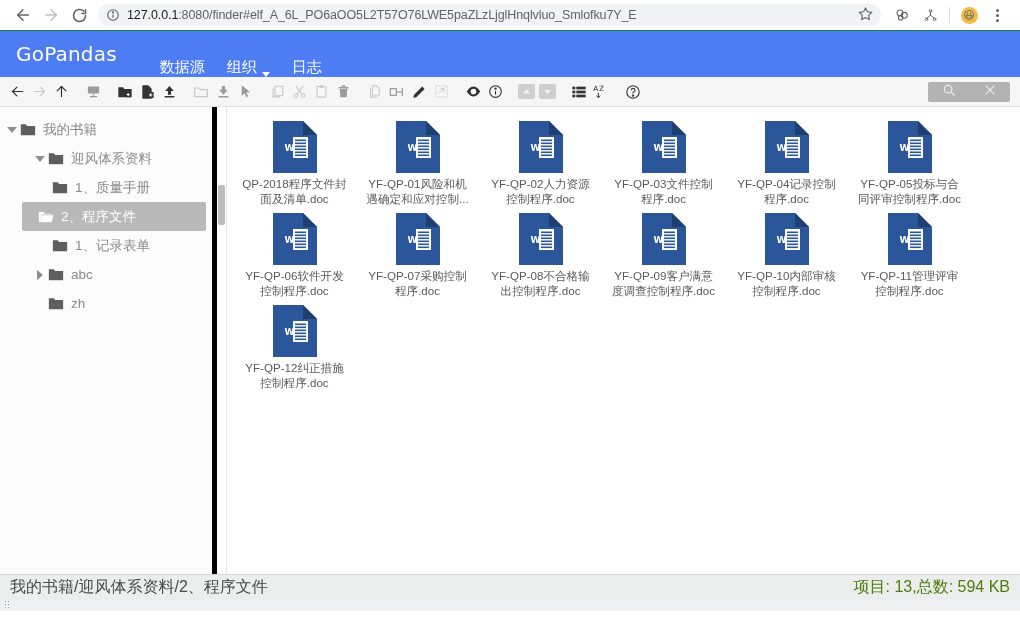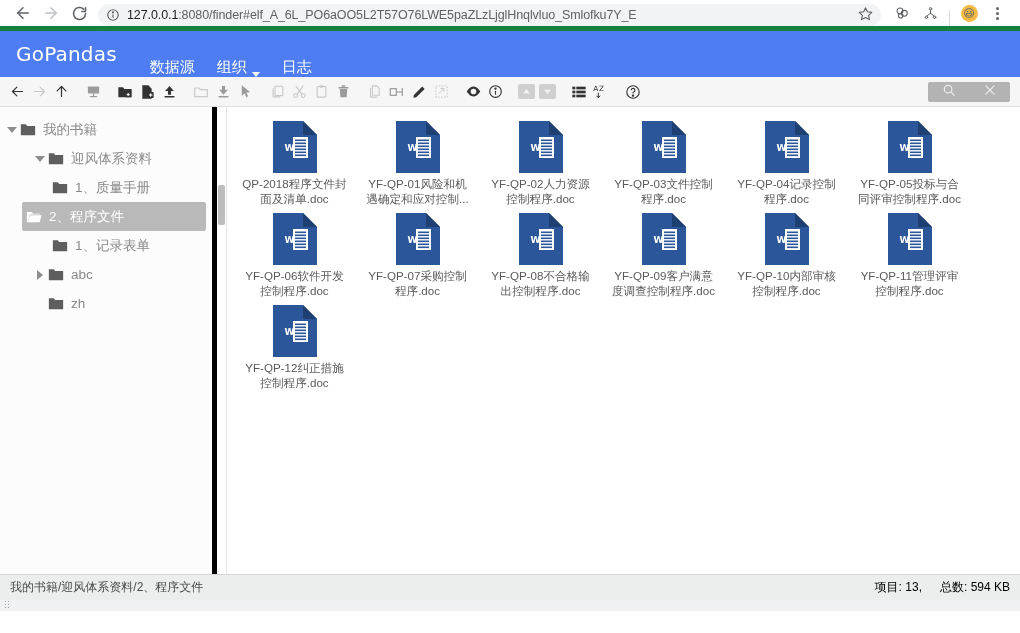--- a/index.html
+++ b/index.html
@@ -4,22 +4,22 @@
 <style>
   * { box-sizing: border-box; margin:0; padding:0; }
   html,body {
     width:1020px; height:633px; overflow:hidden;
     font-family:"Liberation Sans","DejaVu Sans",sans-serif;
     background:#fff;
   }
 
   
   .browser-bar{
-    height:31px; background:#fff; display:flex; align-items:flex-end;
-    padding:0 10px; gap:2px; border-bottom:5px solid #15803d;
+    height:31px; background:#fff; display:flex; align-items:center;
+    padding:0 10px; gap:2px; border-bottom:1px solid #15803d;
   }
   .nav-btn{
     width:26px; height:26px; display:flex; align-items:center; justify-content:center;
     color:#5f6368; flex:0 0 auto;
   }
   .nav-btn svg{display:block}
   .nav-btn.disabled{color:#bdc1c6}
   .omnibox{
     flex:1 1 auto; height:22px; background:#f1f3f4; border-radius:11px;
     display:flex; align-items:center; padding:0 8px; margin:0 6px 0 4px;
@@ -48,21 +48,21 @@
     display:flex;flex-direction:column;gap:2px;align-items:center;
   }
   .dots i{width:3px;height:3px;background:#5f6368;border-radius:50%;display:block}
 
   
   .app-nav{
     height:46px; background:#4d7cf3; display:flex; align-items:center;
     padding:0 16px; color:#fff;
   }
   .brand{
-    font-size:20px; font-weight:400; letter-spacing:.2px; margin-right:22px;
+    font-size:20px; font-weight:400; letter-spacing:.2px; margin-right:32px;
     font-family:"DejaVu Sans",sans-serif;
   }
   .nav-item{
     font-size:15px; color:#fff; padding:0 11px; display:flex; align-items:flex-end; gap:5px;
     height:46px;
   }
   .caret{
     width:0;height:0;border-left:4px solid transparent;border-right:4px solid transparent;
     border-top:5px solid #fff; display:inline-block; margin-top:2px;
   }
@@ -103,21 +103,21 @@
     background:#bdbdbd;border-radius:2px;
   }
   .splitter:after{
     content:"";position:absolute;left:9px;top:0;bottom:0;width:1px;background:#e4e4e4;
   }
 
   .tree-row{
     display:flex;align-items:center;height:29px;padding-right:6px;color:#8a8a8a;
     font-size:13.5px; white-space:nowrap;
   }
-  .tree-row.sel{background:#b9b9b9;color:#fff;margin:0 6px 0 22px;border-radius:2px;padding-left:4px;}
+  .tree-row.sel{background:#b9b9b9;color:#fff;margin:0 6px 0 22px;border-radius:2px;padding-left:16px;}
   .twisty{
     width:16px;flex:0 0 16px;display:flex;align-items:center;justify-content:center;color:#8a8a8a;
   }
   .tw-down{width:0;height:0;border-left:5px solid transparent;border-right:5px solid transparent;border-top:6px solid #8e8e8e;}
   .tw-right{width:0;height:0;border-top:5px solid transparent;border-bottom:5px solid transparent;border-left:6px solid #8e8e8e;}
   .folder-ic{width:17px;flex:0 0 17px;margin-right:6px;display:flex;align-items:center;color:#5e5e5e}
   .tree-row.sel .folder-ic{color:#fff}
   .lvl1{padding-left:4px}
   .lvl2{padding-left:32px}
   .lvl3{padding-left:36px}
@@ -136,23 +136,23 @@
   .fname{
     margin-top:3px;font-size:11.6px;line-height:15px;color:#5a5a5a;text-align:center;
     width:118px; max-height:30px; overflow:hidden; white-space:nowrap;
   }
   .fname span{display:block;white-space:nowrap;overflow:visible;}
   .fname .l2{}
 
   
   .statusbar{
     height:26px;background:#eceded;border-top:1px solid #d5d5d5;
-    display:flex;align-items:center;padding:0 10px;font-size:12px;color:#4a4a4a;
-  }
-  .status-right{margin-left:auto;display:flex;gap:18px;color:#000000}
+    display:flex;align-items:center;padding:0 10px;font-size:16px;color:#4a4a4a;
+  }
+  .status-right{margin-left:auto;display:flex;color:#4d7c0f}
   .grip{
     height:11px;background:#eff1f3;position:relative;
   }
   .grip:after{
     content:"";position:absolute;left:4px;top:0px;width:7px;height:9px;
     background-image:radial-gradient(#9aa0a6 0.8px, transparent 0.9px);
     background-size:3px 3px;
   }
 </style>
 </head>

